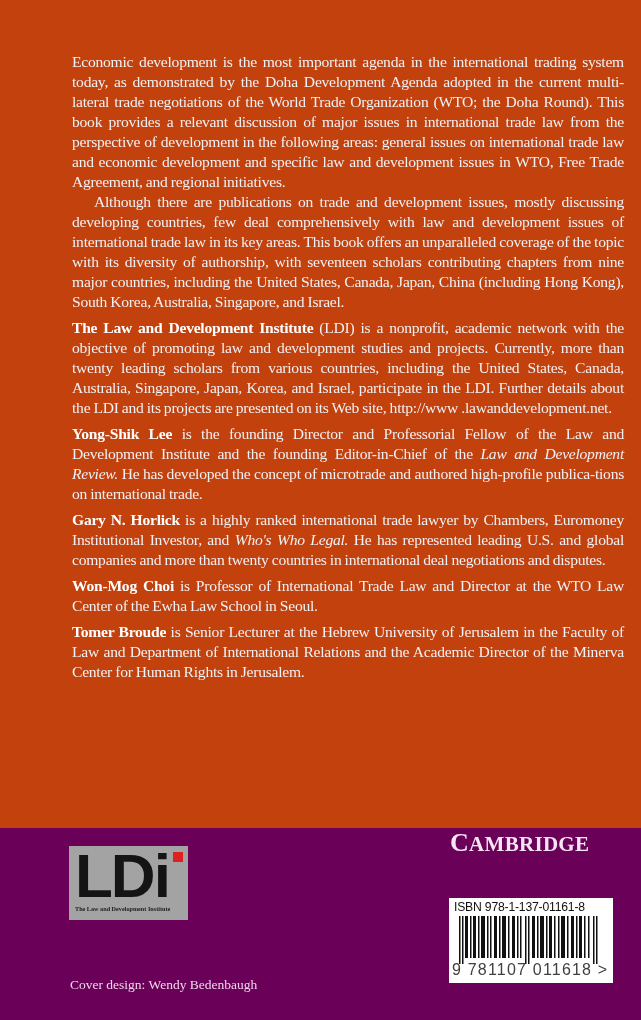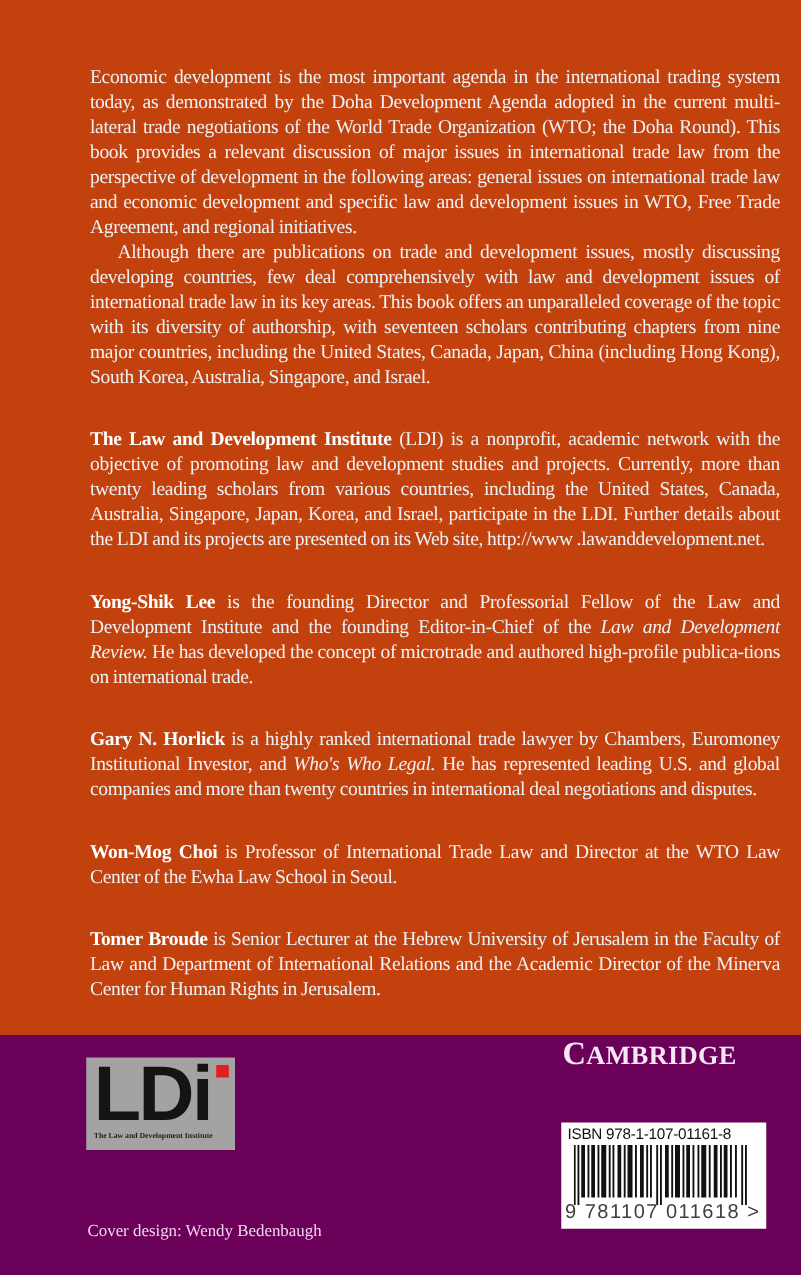--- a/index.html
+++ b/index.html
@@ -19,21 +19,21 @@
   .text {
     position: absolute; left: 72px; top: 52px; width: 552px;
     color: #eef2f7;
     font-size: 15.6px; line-height: 20px;
     text-align: justify;
     letter-spacing: -0.25px;
     word-spacing: -0.5px;
   }
   .text p { margin: 0; }
   .text p.indent { text-indent: 22px; }
-  .text p.gap { margin-top: 30px; }
+  .text p.gap { margin-top: 6px; }
   .text b { font-weight: bold; color: #ffffff; }
   .text i { font-style: italic; }
 
   .ldi-logo {
     position: absolute; left: 69px; top: 846px; width: 119px; height: 74px;
     background: #a3a3a3;
   }
   .ldi-letters {
     position: absolute; left: 6px; top: 2px;
     font-family: "Liberation Sans", "DejaVu Sans", sans-serif;
@@ -118,21 +118,21 @@
   <div class="ldi-caption">The Law and Development Institute</div>
 </div>
 
 <div class="cover-credit">Cover design: Wendy Bedenbaugh</div>
 
 <div class="cup">
   <div class="cup-name"><span class="big">C</span><span>AMBRIDGE</span></div>
 </div>
 
 <div class="barcode-box">
-  <div class="isbn">ISBN 978-1-107-01161-8</div>
+  <div class="isbn">ISBN 978-1-137-01161-8</div>
   <svg class="bars" viewBox="0 0 140 48" preserveAspectRatio="none">
     <g fill="#111">
       <rect x="0" y="0" width="1.5" height="48"></rect>
       <rect x="3" y="0" width="1.5" height="48"></rect>
       <rect x="6" y="0" width="3" height="42"></rect>
       <rect x="11" y="0" width="1.5" height="42"></rect>
       <rect x="14" y="0" width="3" height="42"></rect>
       <rect x="19" y="0" width="1.5" height="42"></rect>
       <rect x="22" y="0" width="4" height="42"></rect>
       <rect x="28" y="0" width="1.5" height="42"></rect>

